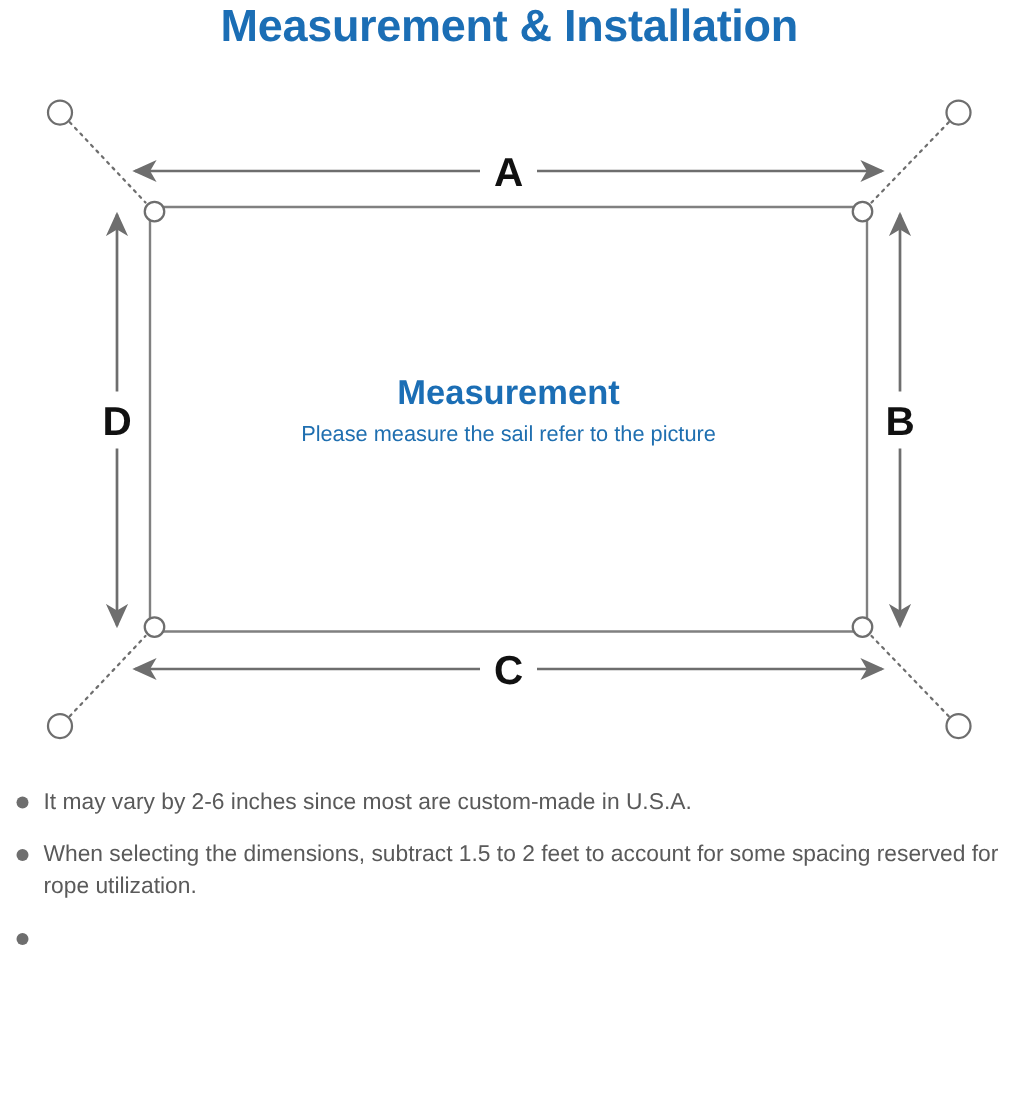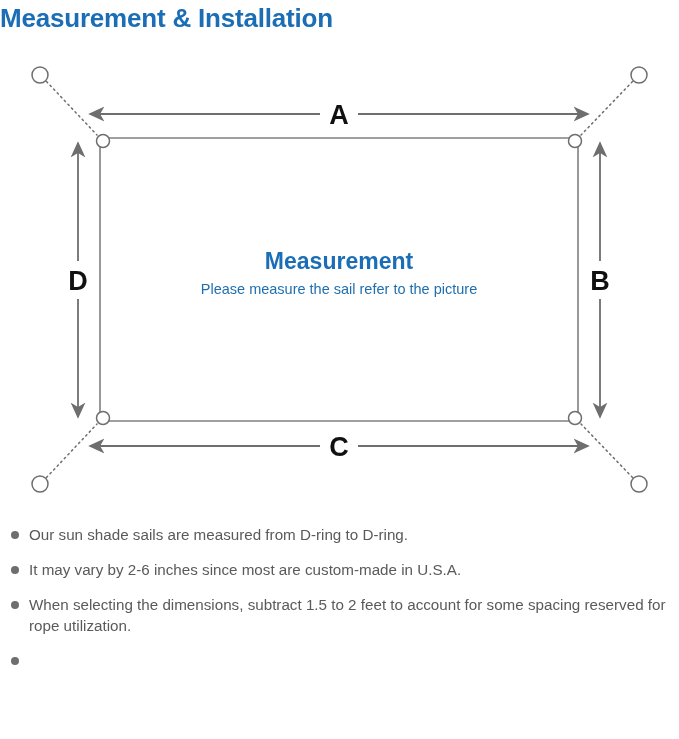--- a/index.html
+++ b/index.html
@@ -15,22 +15,22 @@
     font-family: "Liberation Sans", sans-serif;
     -webkit-font-smoothing: antialiased;
   }
 
   
   #title {
     position: absolute;
     top: 0px;
     left: 0;
     width: 679px;
-    text-align: left;
-    font-size: 26px;
+    text-align: center;
+    font-size: 30px;
     font-weight: bold;
     color: #1b6eb5;
     letter-spacing: -0.2px;
     line-height: 36px;
   }
 
   
   #diagram {
     position: absolute;
     top: 48px;
@@ -136,24 +136,20 @@
 
     <line x1="600" y1="213" x2="600" y2="95" stroke="#6e6e6e" stroke-width="1.8" marker-end="url(#arrHead)"></line>
     <line x1="600" y1="251" x2="600" y2="369" stroke="#6e6e6e" stroke-width="1.8" marker-end="url(#arrHead)"></line>
     <text class="dim-letter" x="600" y="242" text-anchor="middle">B</text>
   </svg>
 </div>
 
 <ul id="notes">
   <li class="note-item">
     <span class="note-bullet"></span>
-    <span>Our sun shade sails are measured from D-ring to D-ring.</span>
-  </li>
-  <li class="note-item">
-    <span class="note-bullet"></span>
     <span>It may vary by 2-6 inches since most are custom-made in U.S.A.</span>
   </li>
   <li class="note-item">
     <span class="note-bullet"></span>
     <span>When selecting the dimensions, subtract 1.5 to 2 feet to account for some spacing reserved for rope utilization.</span>
   </li>
   <li class="note-item">
     <span class="note-bullet"></span>
   </li>
 </ul>

